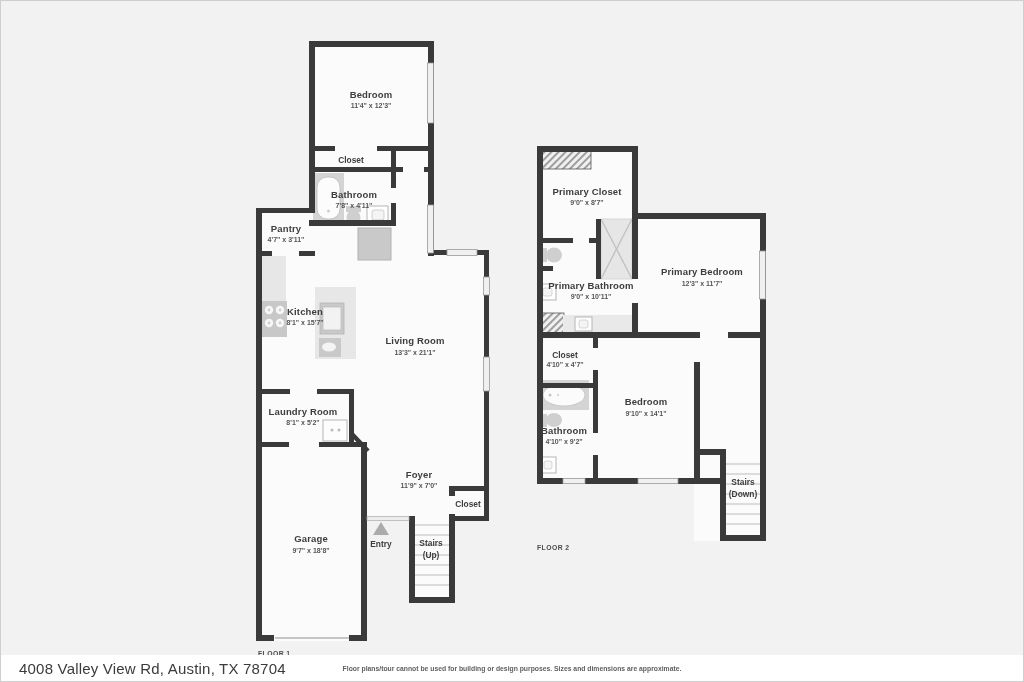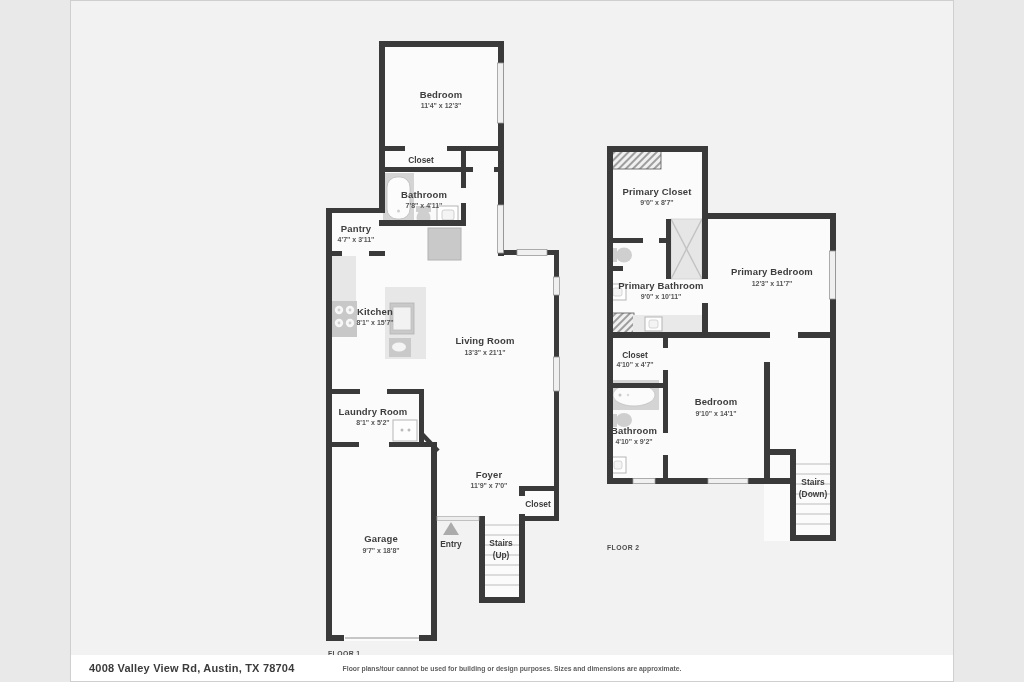--- a/index.html
+++ b/index.html
@@ -1,33 +1,33 @@
 <!DOCTYPE html>
 <html><head>
 <meta charset="utf-8">
 <style>
   html,body{margin:0;padding:0;background:#e9e9e9;}
   .canvas{
-    position:relative;width:884px;height:682px;margin:0 auto;
+    position:relative;width:1024px;height:682px;margin:0 auto;
     background:#f2f2f2;overflow:hidden;box-sizing:border-box;
     border:1px solid #cfcfcf;
     font-family:"Liberation Sans", sans-serif;
   }
   svg{position:absolute;left:0;top:0;}
   svg text{font-family:"Liberation Sans", sans-serif;fill:#3d3d3d;}
   .rname{font-size:9.5px;font-weight:700;letter-spacing:.15px;}
   .rdim{font-size:7px;font-weight:600;fill:#555;}
   .rsm{font-size:8.4px;font-weight:700;}
   .fl{font-size:6.8px;font-weight:700;fill:#4a4a4a;letter-spacing:.45px;}
   .address-bar{
     position:absolute;left:0;bottom:0;width:100%;height:26px;background:#ffffff;
   }
   .address{
     position:absolute;left:18px;top:50%;transform:translateY(-50%);
-    font-size:11px;font-weight:700;color:#3b3b3b;letter-spacing:.2px;
+    font-size:15px;font-weight:400;color:#3b3b3b;letter-spacing:.2px;
   }
   .disclaimer{
     position:absolute;left:50%;top:50%;transform:translate(-50%,-50%);
     font-size:6.8px;font-weight:700;color:#5f5f5f;white-space:nowrap;
   }
 </style>
 </head>
 <body>
 
 <div class="canvas">

